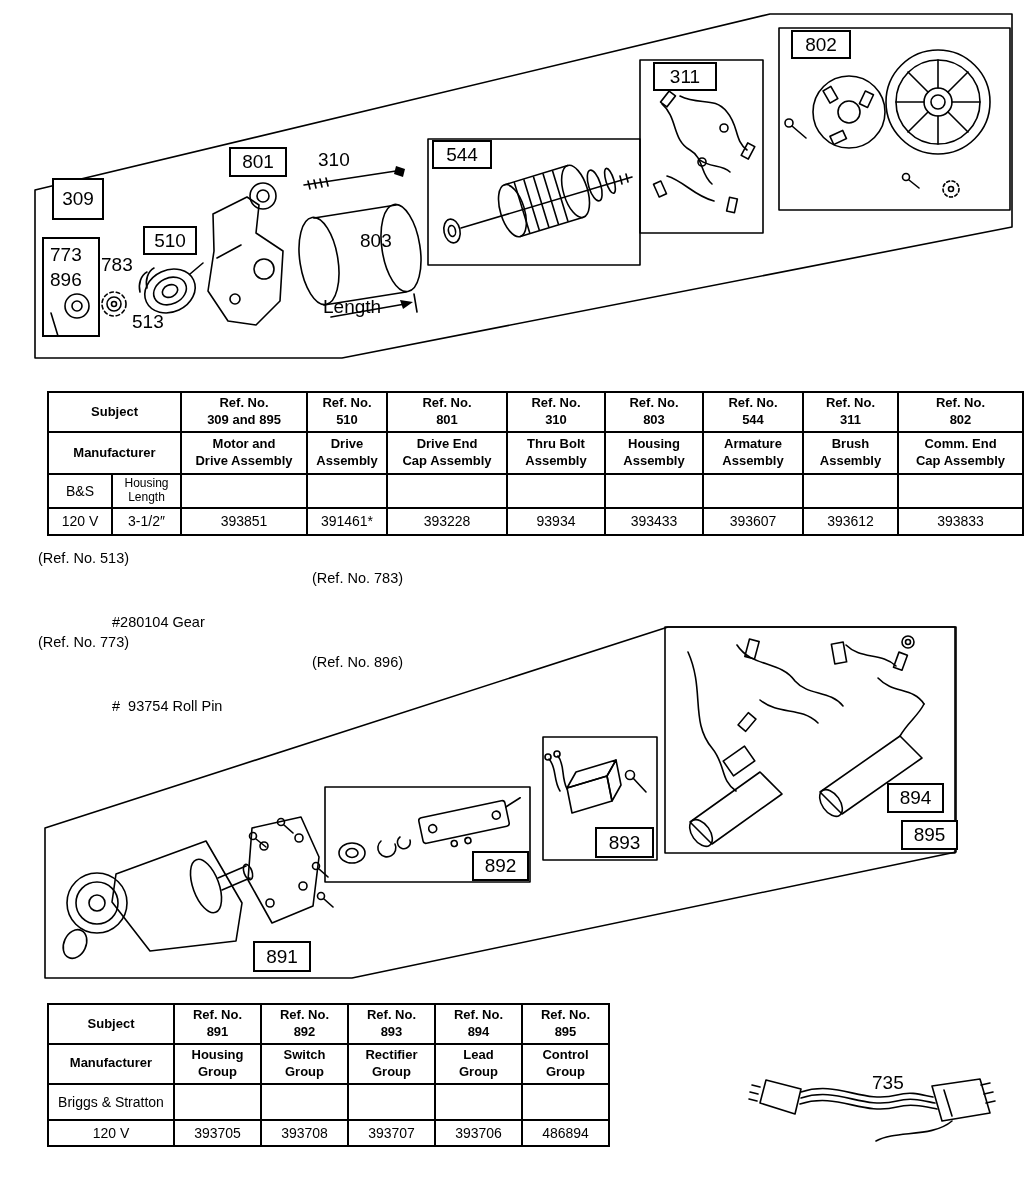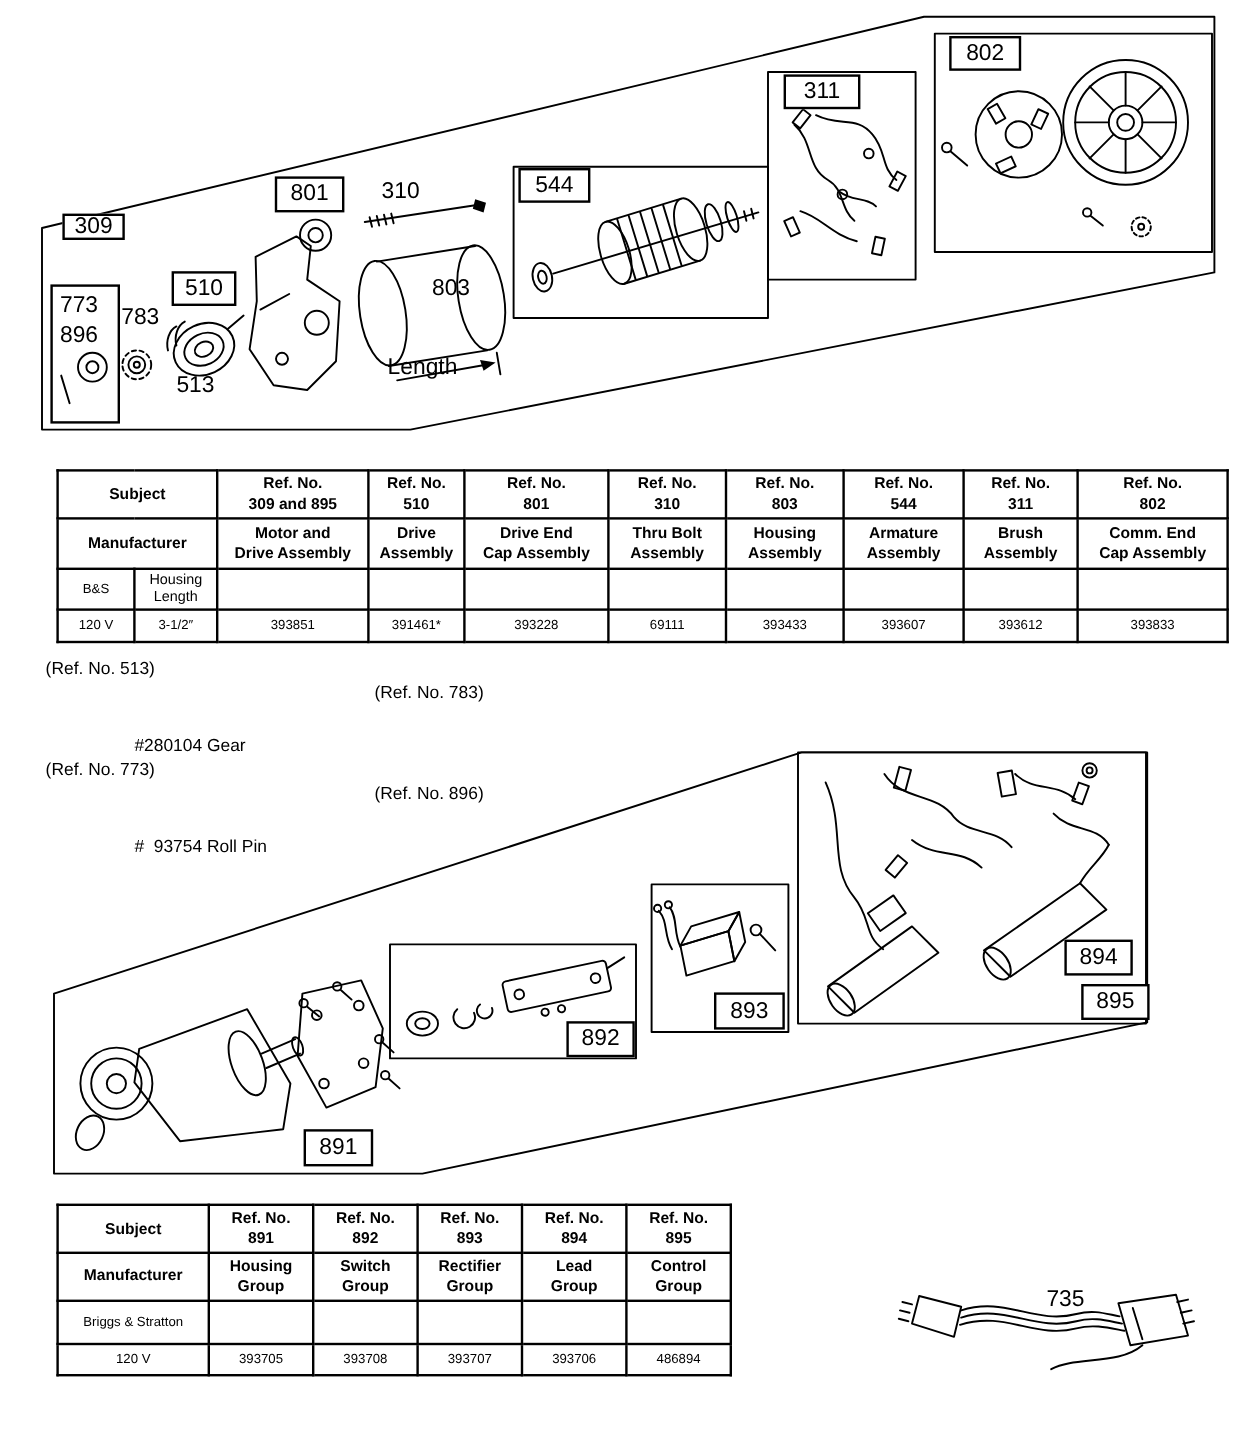--- a/index.html
+++ b/index.html
@@ -20,21 +20,21 @@
     font-size:19px;
   }
   .insetbox { position:absolute; border:2px solid #000; background:transparent; padding:3px 0 0 6px; }
   .insetbox .lblplain { font-size:19px; line-height:25px; }
   
   .tblwrap { position:absolute;padding-left:12px; }
   table { border-collapse:collapse; table-layout:fixed; background:#fff; }
   td { border:2px solid #000; text-align:center; vertical-align:middle; padding:2px 3px; overflow:hidden; }
   .th   { font-weight:bold; font-size:13px; line-height:1.3; white-space:pre-line; }
   .thsm { font-weight:normal; font-size:12px; line-height:1.15; white-space:pre-line; }
-  .val  { font-weight:normal; font-size:11px; white-space:nowrap;text-align:center; }
+  .val  { font-weight:normal; font-size:14px; white-space:nowrap;text-align:center; }
   
   .fnotes { position:absolute; left:38px; top:548px; font-size:14.5px; line-height:20px; }
   .fnline { display:flex; }
   .fn-item { width:274px; white-space:pre; }
   .fnline.indent .fn-item { padding-left:74px;margin-top:44px; }
 </style>
 </head>
 <body>
 
 <div class="page">
@@ -254,30 +254,30 @@
       <path d="M 800,1104 C 838,1092 862,1116 897,1107 C 912,1103 926,1107 937,1109"></path>
       <polygon points="932,1086 980,1079 990,1113 942,1121"></polygon>
       <line x1="944" y1="1090" x2="952" y2="1116"></line>
       <line x1="981" y1="1085" x2="990" y2="1083"></line>
       <line x1="984" y1="1094" x2="993" y2="1092"></line>
       <line x1="986" y1="1103" x2="995" y2="1101"></line>
       <path d="M 952,1121 C 932,1138 896,1130 876,1141"></path>
     </g>
   </svg>
 
-  <div class="lblbox" style="left:52px;top:178px;width:52px;height:22px">309</div>
-
-  <div class="insetbox" style="left:42px;top:237px;width:58px;height:116px">
+  <div class="lblbox" style="left:52px;top:178px;width:52px;height:42px">309</div>
+
+  <div class="insetbox" style="left:42px;top:237px;width:58px;height:100px">
     <div class="lblplain">773</div>
     <div class="lblplain">896</div>
   </div>
 
   <div class="lbl" style="left:101px;top:254px">783</div>
   <div class="lblbox" style="left:143px;top:226px;width:54px;height:29px">510</div>
-  <div class="lbl" style="left:147px;top:311px">513</div>
+  <div class="lbl" style="left:132px;top:311px">513</div>
   <div class="lblbox" style="left:229px;top:147px;width:58px;height:30px">801</div>
   <div class="lbl" style="left:318px;top:149px">310</div>
   <div class="lbl" style="left:360px;top:230px">803</div>
   <div class="lbl" style="left:323px;top:296px">Length</div>
   <div class="lblbox" style="left:432px;top:140px;width:60px;height:29px">544</div>
   <div class="lblbox" style="left:653px;top:62px;width:64px;height:29px">311</div>
   <div class="lblbox" style="left:791px;top:30px;width:60px;height:29px">802</div>
 
   <div class="tblwrap" style="left:35px;top:391px">
     <table style="width:975px">
@@ -344,21 +344,21 @@
         <td></td>
         <td></td>
         <td></td>
       </tr>
       <tr style="height:27px">
         <td class="val">120 V</td>
         <td class="val">3-1/2″</td>
         <td class="val">393851</td>
         <td class="val">391461*</td>
         <td class="val">393228</td>
-        <td class="val">69111</td>
+        <td class="val">93934</td>
         <td class="val">393433</td>
         <td class="val">393607</td>
         <td class="val">393612</td>
         <td class="val">393833</td>
       </tr>
     </tbody>
       </table>
   </div>
 
   <div class="fnotes">

